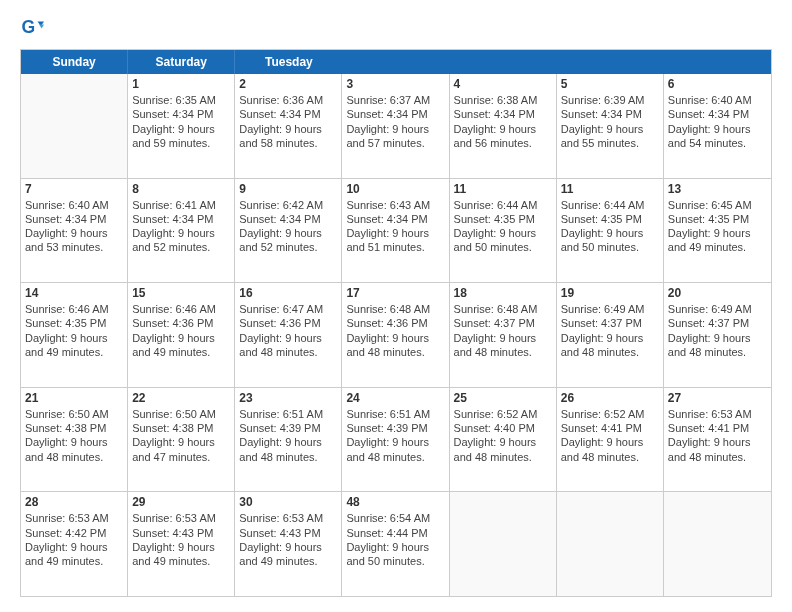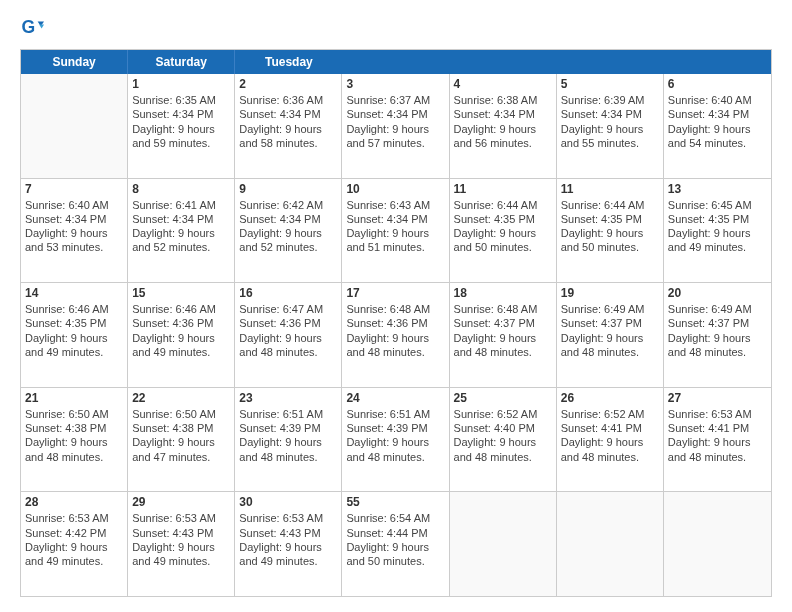--- a/index.html
+++ b/index.html
@@ -260,21 +260,21 @@
           </div>
           <div class="cal-cell">
             <div class="day-num">29</div>
             <div class="cell-text">Sunrise: 6:53 AM<br>Sunset: 4:43 PM<br>Daylight: 9 hours and 49 minutes.</div>
           </div>
           <div class="cal-cell">
             <div class="day-num">30</div>
             <div class="cell-text">Sunrise: 6:53 AM<br>Sunset: 4:43 PM<br>Daylight: 9 hours and 49 minutes.</div>
           </div>
           <div class="cal-cell">
-            <div class="day-num">55</div>
+            <div class="day-num">48</div>
             <div class="cell-text">Sunrise: 6:54 AM<br>Sunset: 4:44 PM<br>Daylight: 9 hours and 50 minutes.</div>
           </div>
           <div class="cal-cell empty"></div>
           <div class="cal-cell empty"></div>
           <div class="cal-cell empty"></div>
         </div>
       </div>
   </div>
 </div>
 

